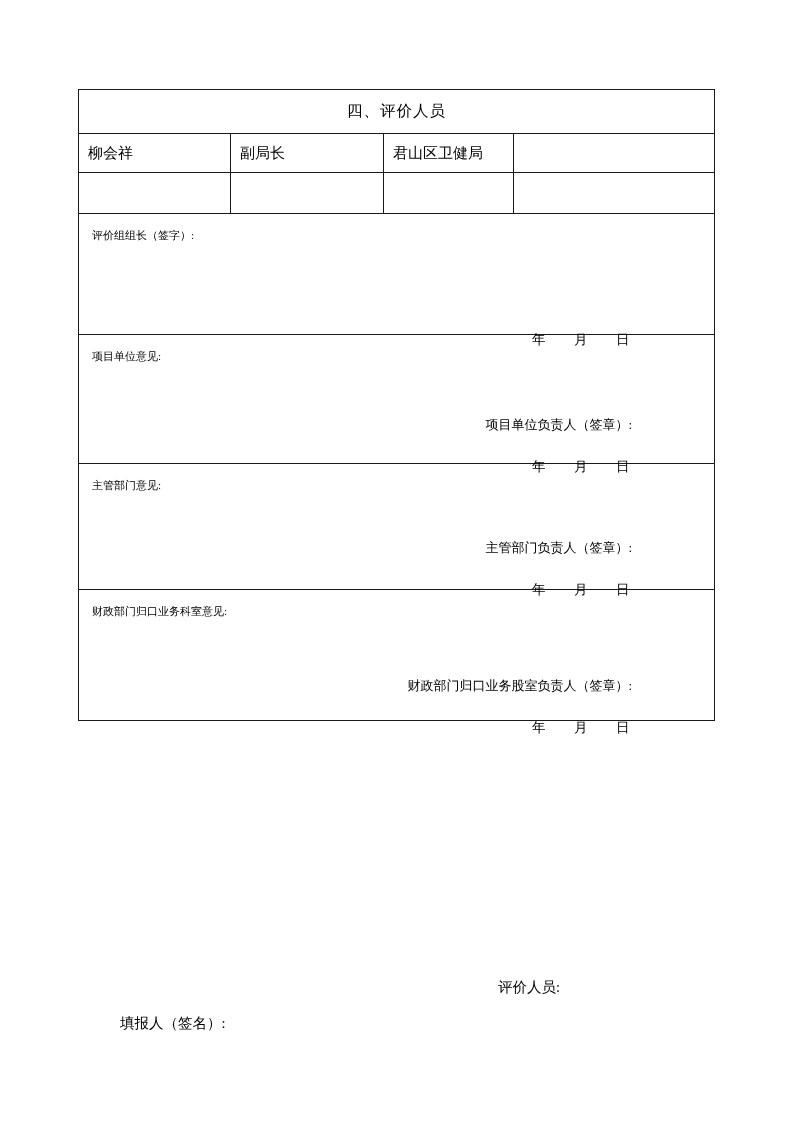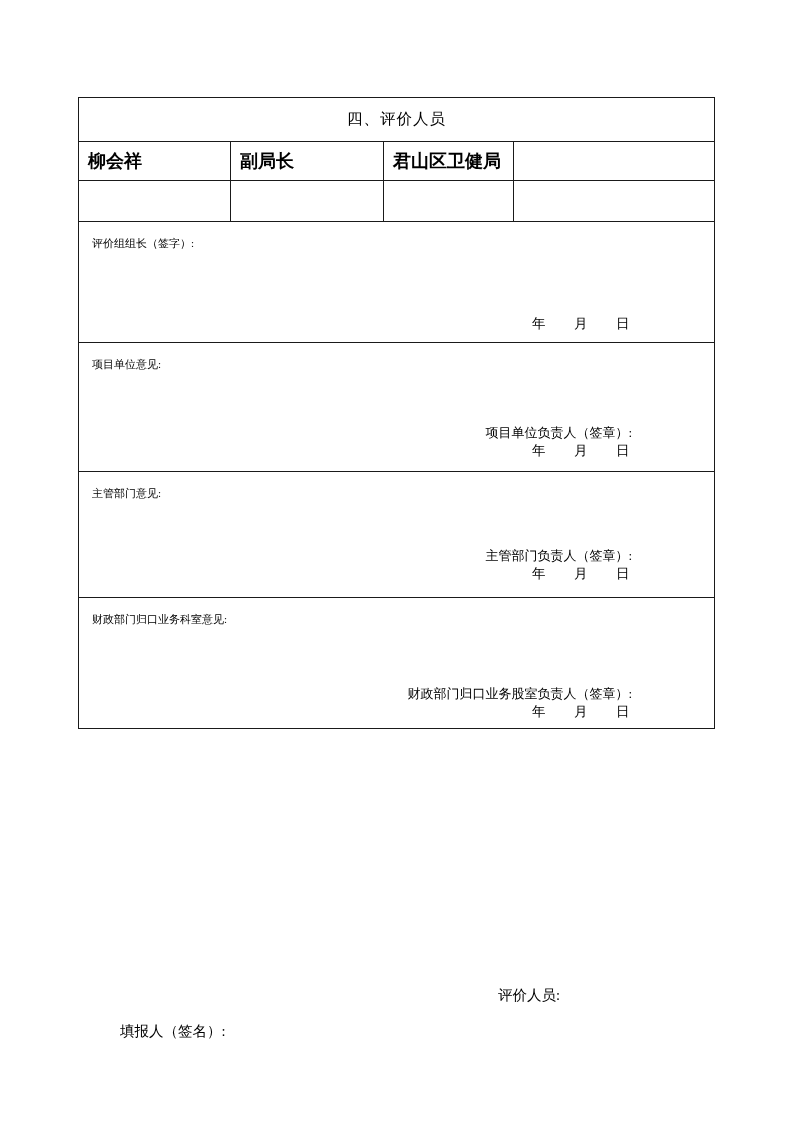--- a/index.html
+++ b/index.html
@@ -11,21 +11,21 @@
     width: 793px;
     height: 1122px;
     font-family: "Liberation Serif", "DejaVu Serif", serif;
     color: #000000;
     position: relative;
     overflow: hidden;
   }
   .page {
     position: absolute;
     left: 0;
-    top: 8px;
+    top: 0;
     width: 793px;
     height: 932px;
   }
   .form-table {
     position: absolute;
     left: 78px;
     top: 89px;
     width: 636px;
     border-collapse: collapse;
     table-layout: fixed;
@@ -42,25 +42,24 @@
     height: 43px;
     vertical-align: middle !important;
   }
   .hdr {
     text-align: center;
     font-size: 13.5px;
     height: 36px;
     vertical-align: middle !important;
   }
   .cell {
-    font-size: 18px;
+    font-size: 15px;
     height: 38px;
     vertical-align: middle !important;
     padding-left: 9px !important;
-    font-weight: bold;
   }
   .cell.empty {
     height: 40px;
   }
   .block {
     position: relative;
     padding: 0 !important;
   }
   .block-inner {
     position: relative;
@@ -74,20 +73,21 @@
   .signline {
     text-align: right;
     font-size: 13px;
     padding-right: 66px;
   }
   .dateline {
     text-align: right;
     font-size: 13.5px;
     padding-right: 68px;
     letter-spacing: 0.5px;
+    margin-top: 24px;
   }
   .footer {
     position: absolute;
     left: 78px;
     top: 978px;
     width: 636px;
     height: 34px;
     font-size: 14.5px;
   }
   .footer .left {

